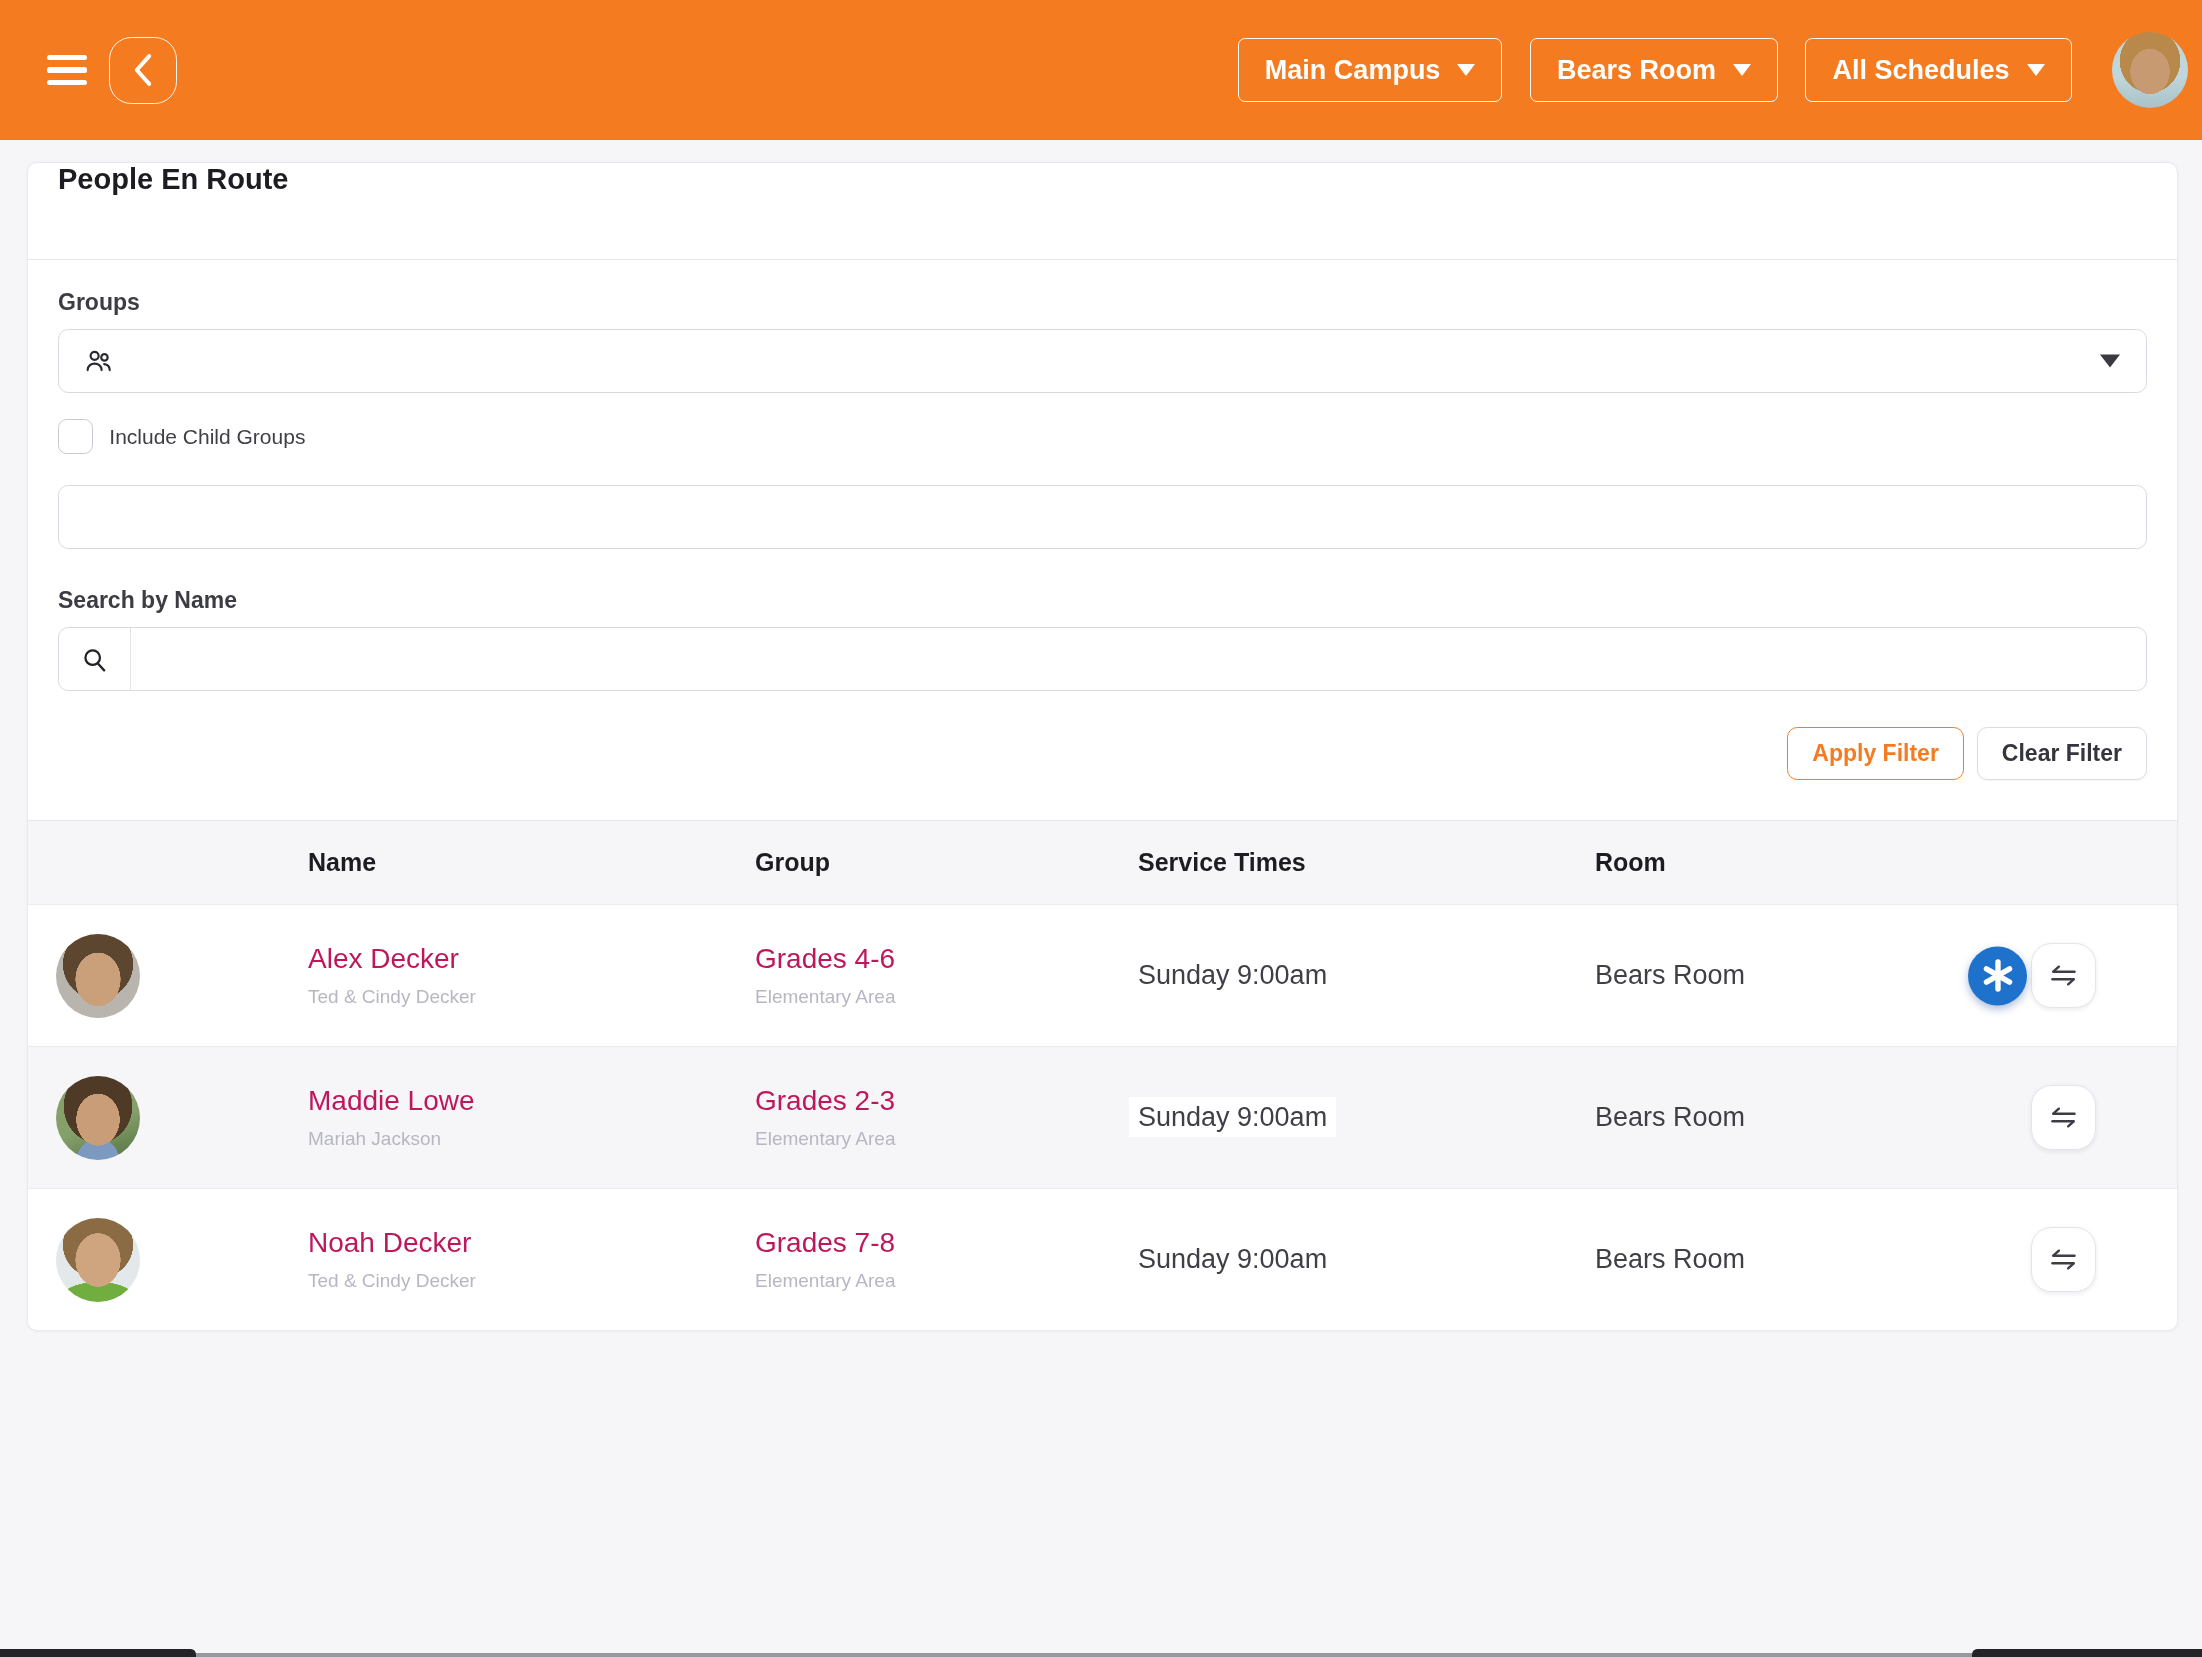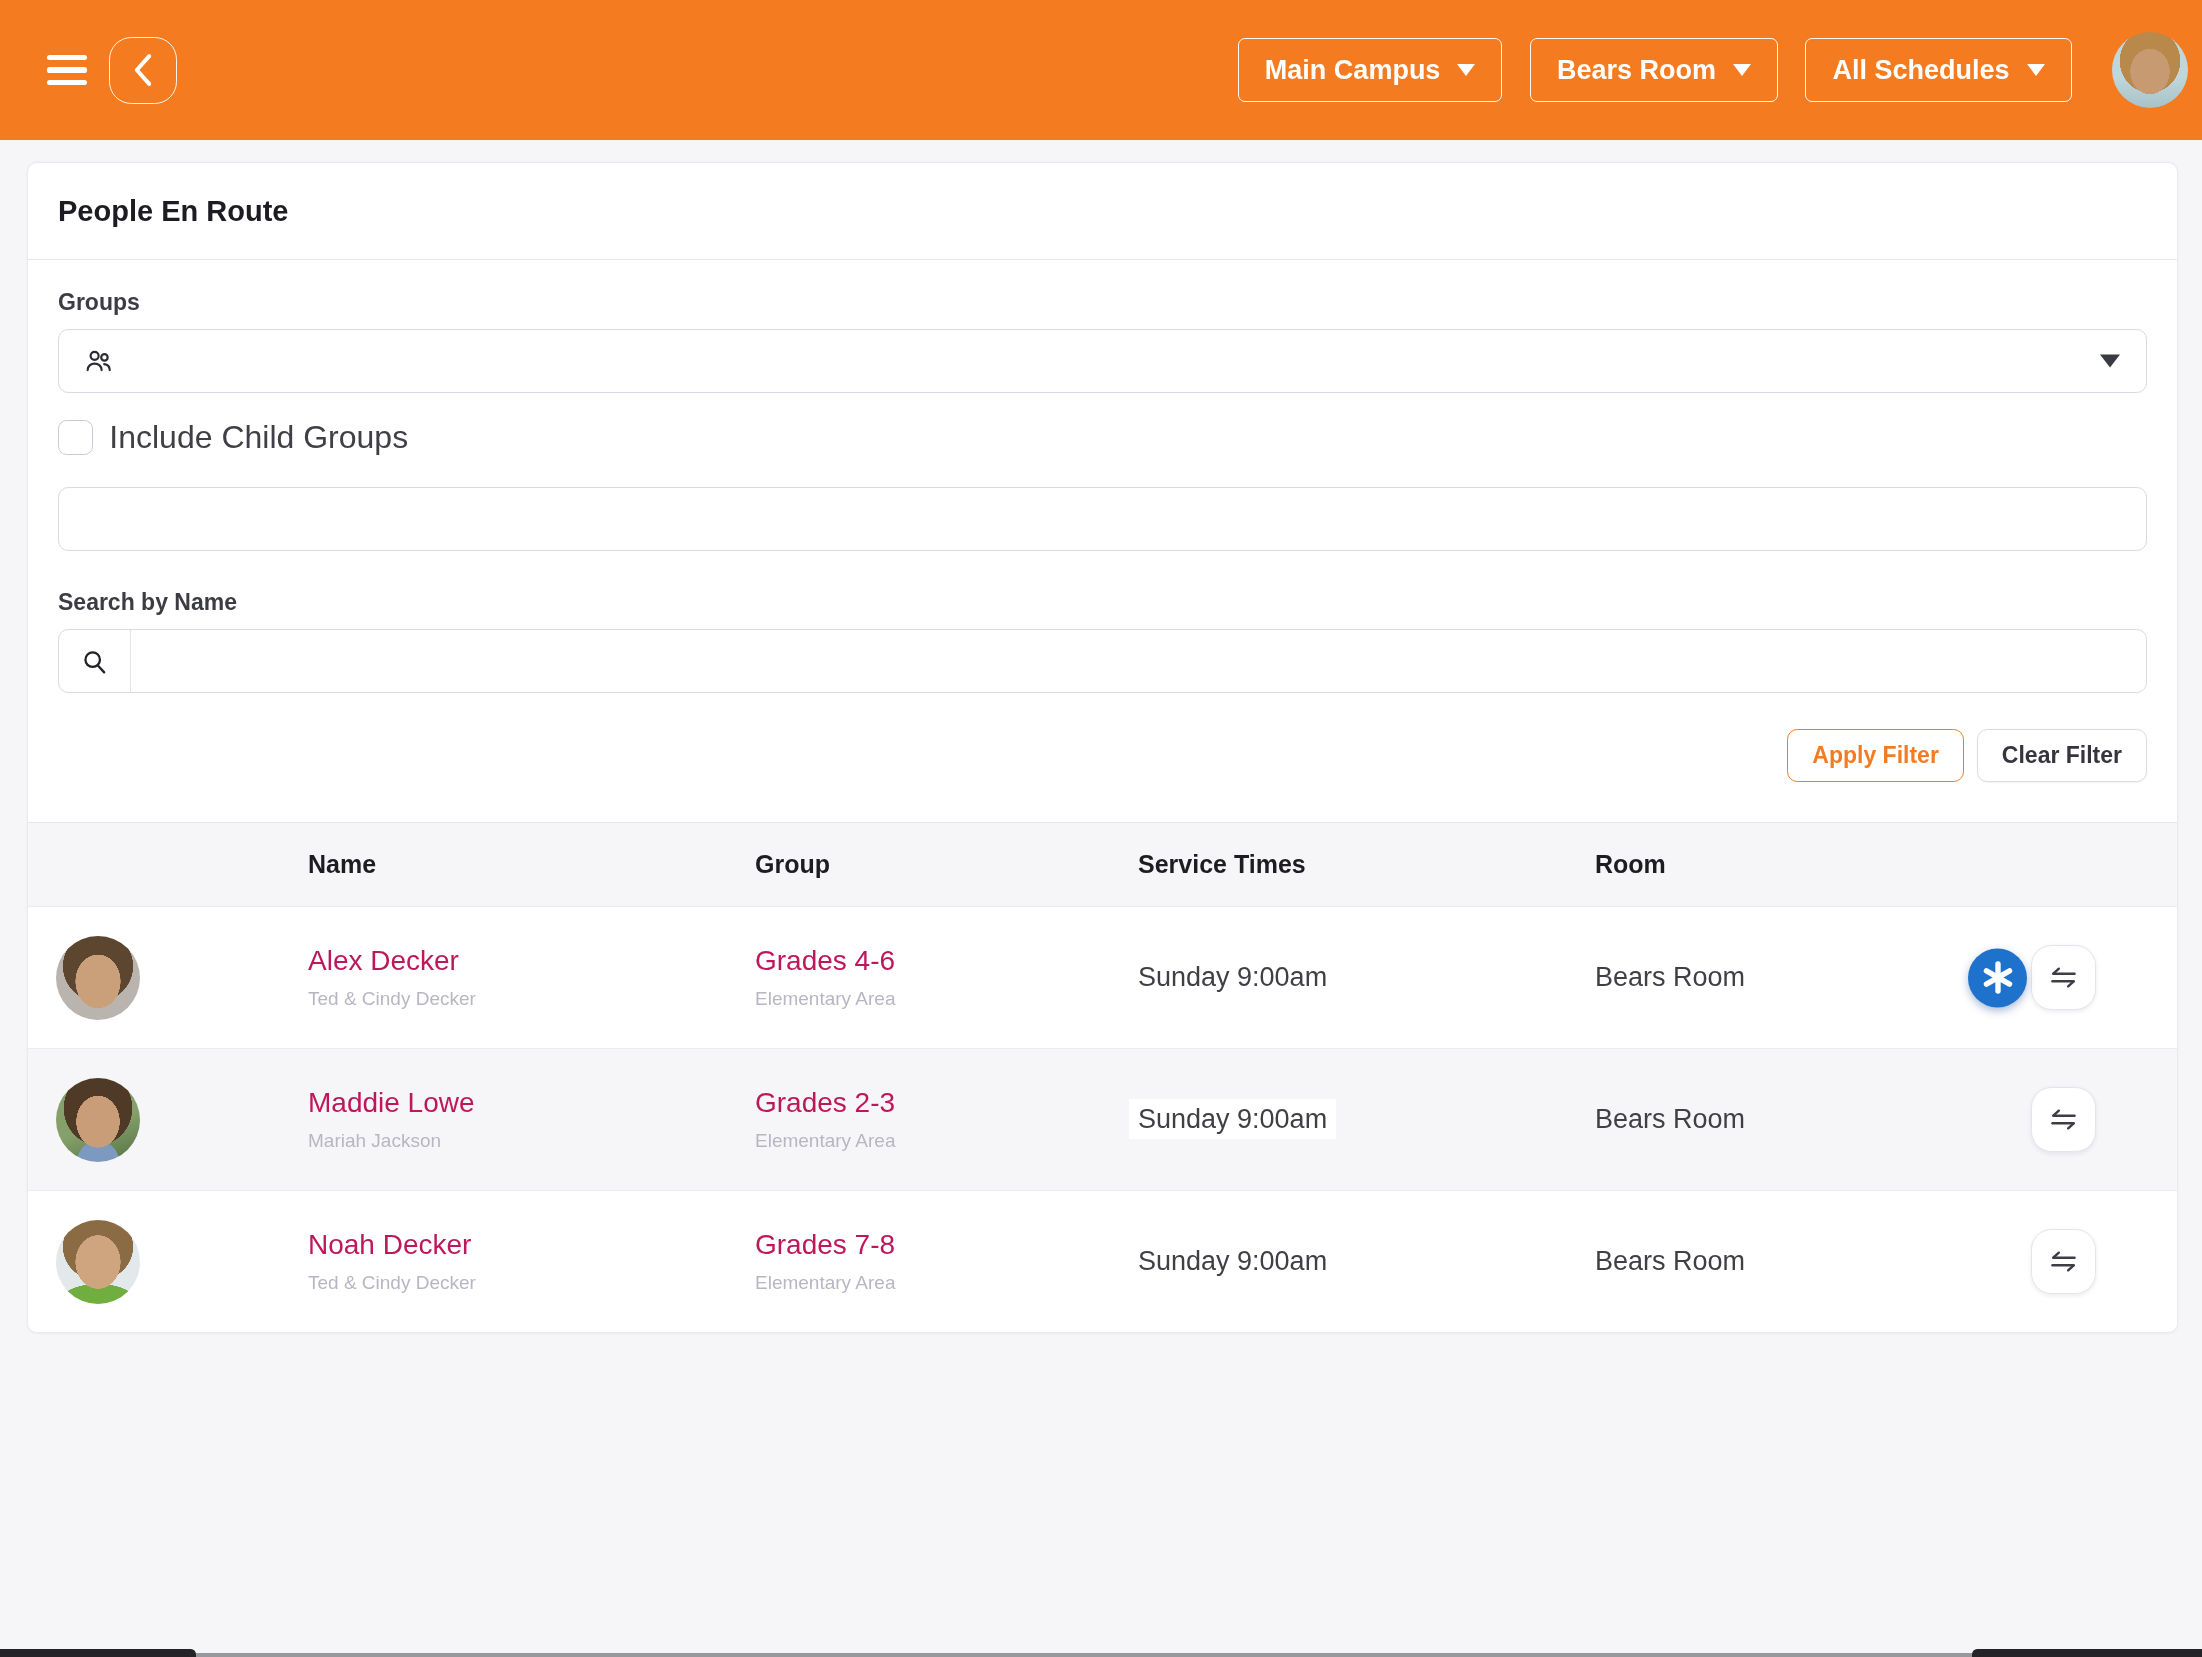--- a/index.html
+++ b/index.html
@@ -22,34 +22,34 @@
               border-top:12px solid #fff;}
   .user-avatar{width:76px;height:76px;border-radius:50%;margin-left:40px;cursor:pointer;
     background:
       radial-gradient(ellipse 26% 30% at 50% 52%,#c89a72 0 99%,transparent 100%),
       radial-gradient(ellipse 40% 42% at 50% 38%,#b9894c 0 99%,transparent 100%),
       linear-gradient(180deg,#bfd6da 0 60%,#a8c2c8 100%);}
 
   
   .card{position:absolute;left:27px;top:162px;width:2149px;background:#fff;border:0.9px solid #e9e9f0;
         border-radius:10.3px;overflow:hidden;box-shadow:0 0.9px 2.6px rgba(30,30,60,.05);}
-  .card-title-row{height:96px;display:flex;align-items:center;padding:0 30px;border-bottom:0.9px solid #e6e6ee;}
+  .card-title-row{height:96px;display:flex;align-items:flex-start;padding:0 30px;border-bottom:0.9px solid #e6e6ee;}
   .card-title{font-size:29px;font-weight:700;color:#1c1c22;}
 
   .filters{padding:29px 30px 0 30px;}
   .field-label{font-size:23px;font-weight:600;color:#3c3c44;}
   .select-box{position:relative;margin-top:13px;height:62px;border:1.3px solid #d9d9e2;border-radius:10.3px;
               background:#fff;cursor:pointer;}
   .select-box .left-icon{position:absolute;left:24px;top:50%;transform:translateY(-50%);line-height:0;}
   .select-box .dd-caret{position:absolute;right:26px;top:50%;transform:translateY(-50%);
       width:0;height:0;border-left:10.3px solid transparent;border-right:10.3px solid transparent;
       border-top:13px solid #3a3a42;}
   .checkbox-row{margin-top:26px;display:flex;align-items:center;cursor:pointer;}
   .checkbox{width:33px;height:33px;border:1.7px solid #c9c9d4;border-radius:8.6px;background:#fff;}
-  .checkbox-label{margin-left:16.3px;font-size:32px;color:#3f3f46;}
+  .checkbox-label{margin-left:16.3px;font-size:21px;color:#3f3f46;}
   .schedules-block{margin-top:31px;}
   .text-input{margin-top:13px;height:62px;border:1.3px solid #d9d9e2;border-radius:10.3px;background:#fff;}
   .search-block{margin-top:38px;}
   .search-box{margin-top:13px;height:62px;border:1.3px solid #d9d9e2;border-radius:10.3px;background:#fff;
               display:flex;align-items:stretch;overflow:hidden;}
   .search-icon-cell{width:71px;display:flex;align-items:center;justify-content:center;
                     border-right:1.3px solid #e3e3ea;}
   .search-input{flex:1;border:none;outline:none;font-size:26px;padding:0 20.6px;background:transparent;
                 font-family:"Liberation Sans",sans-serif;color:#3f3f46;}
   .btn-row{margin-top:36px;padding-bottom:40px;display:flex;gap:13px;justify-content:flex-end;}

